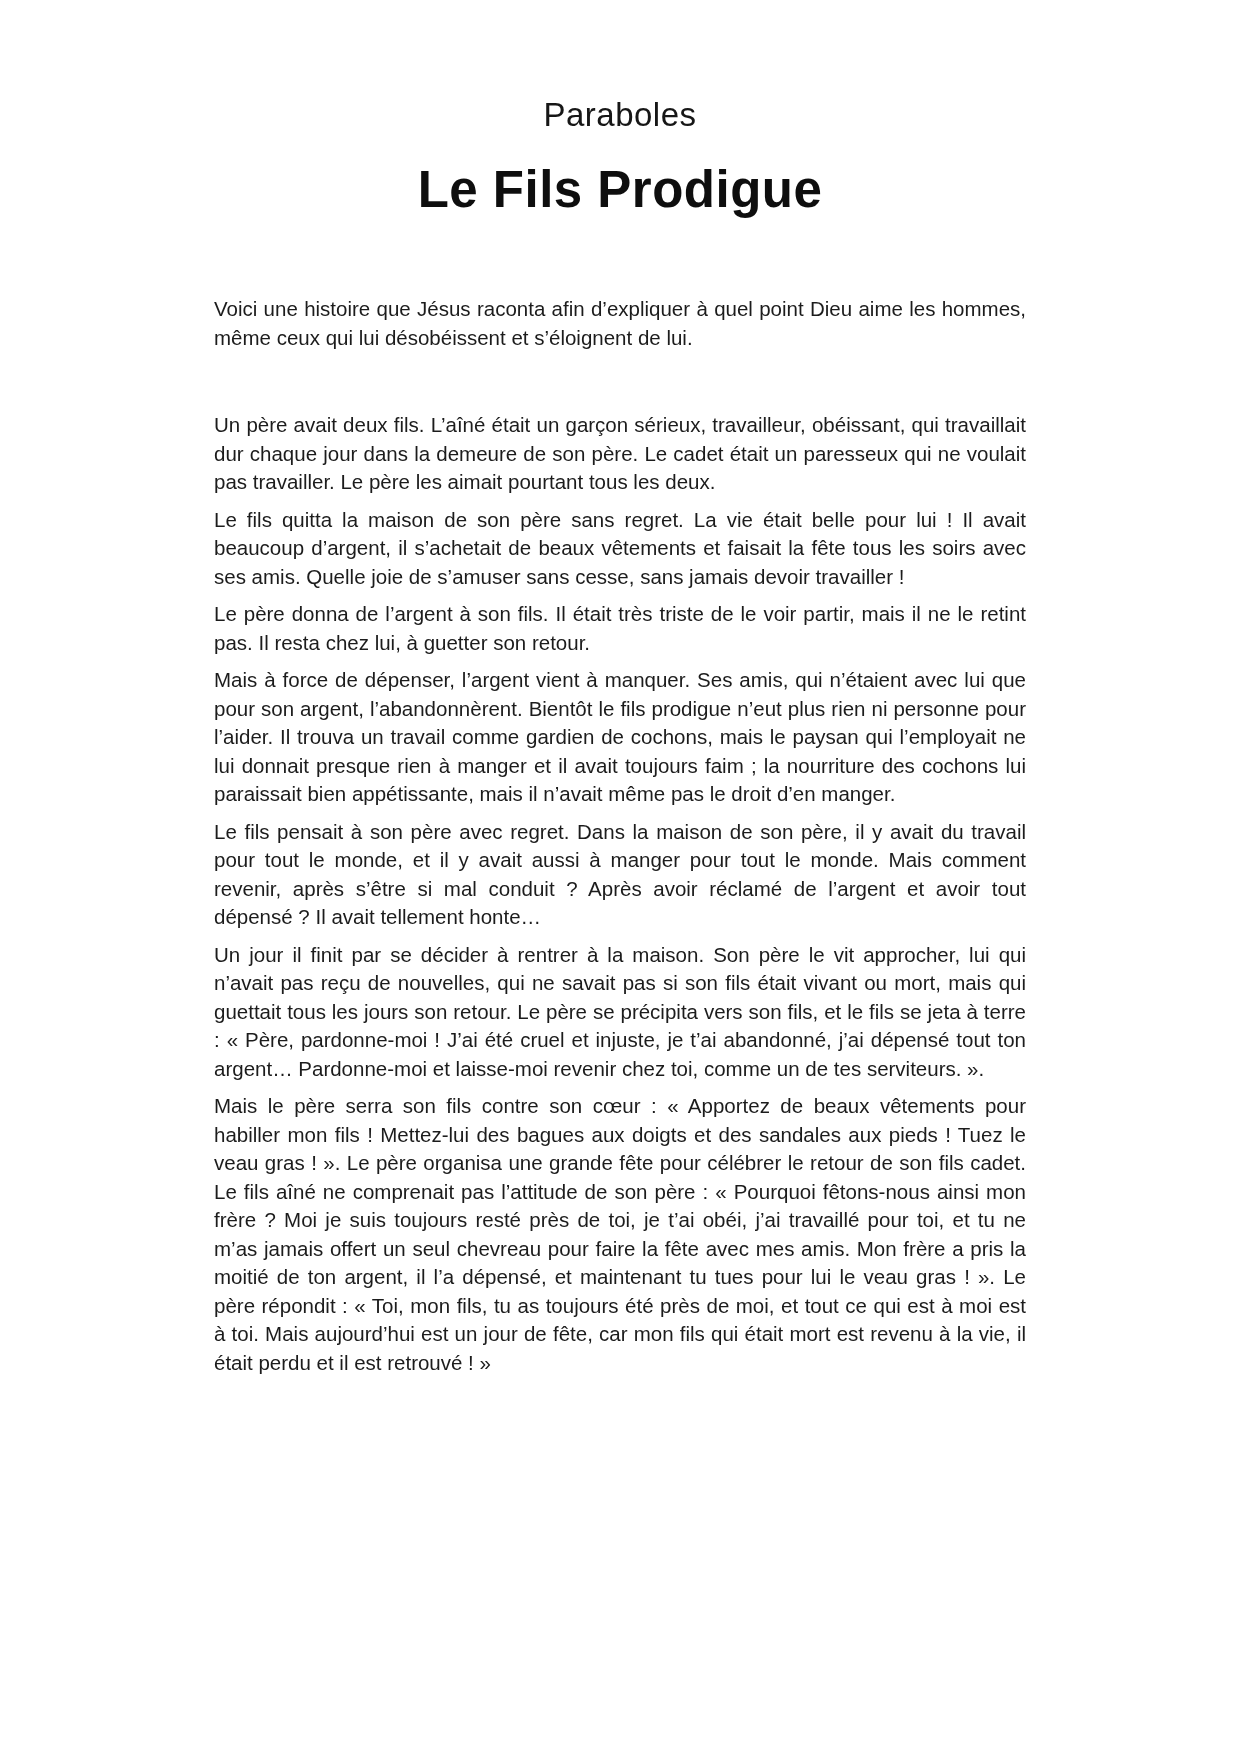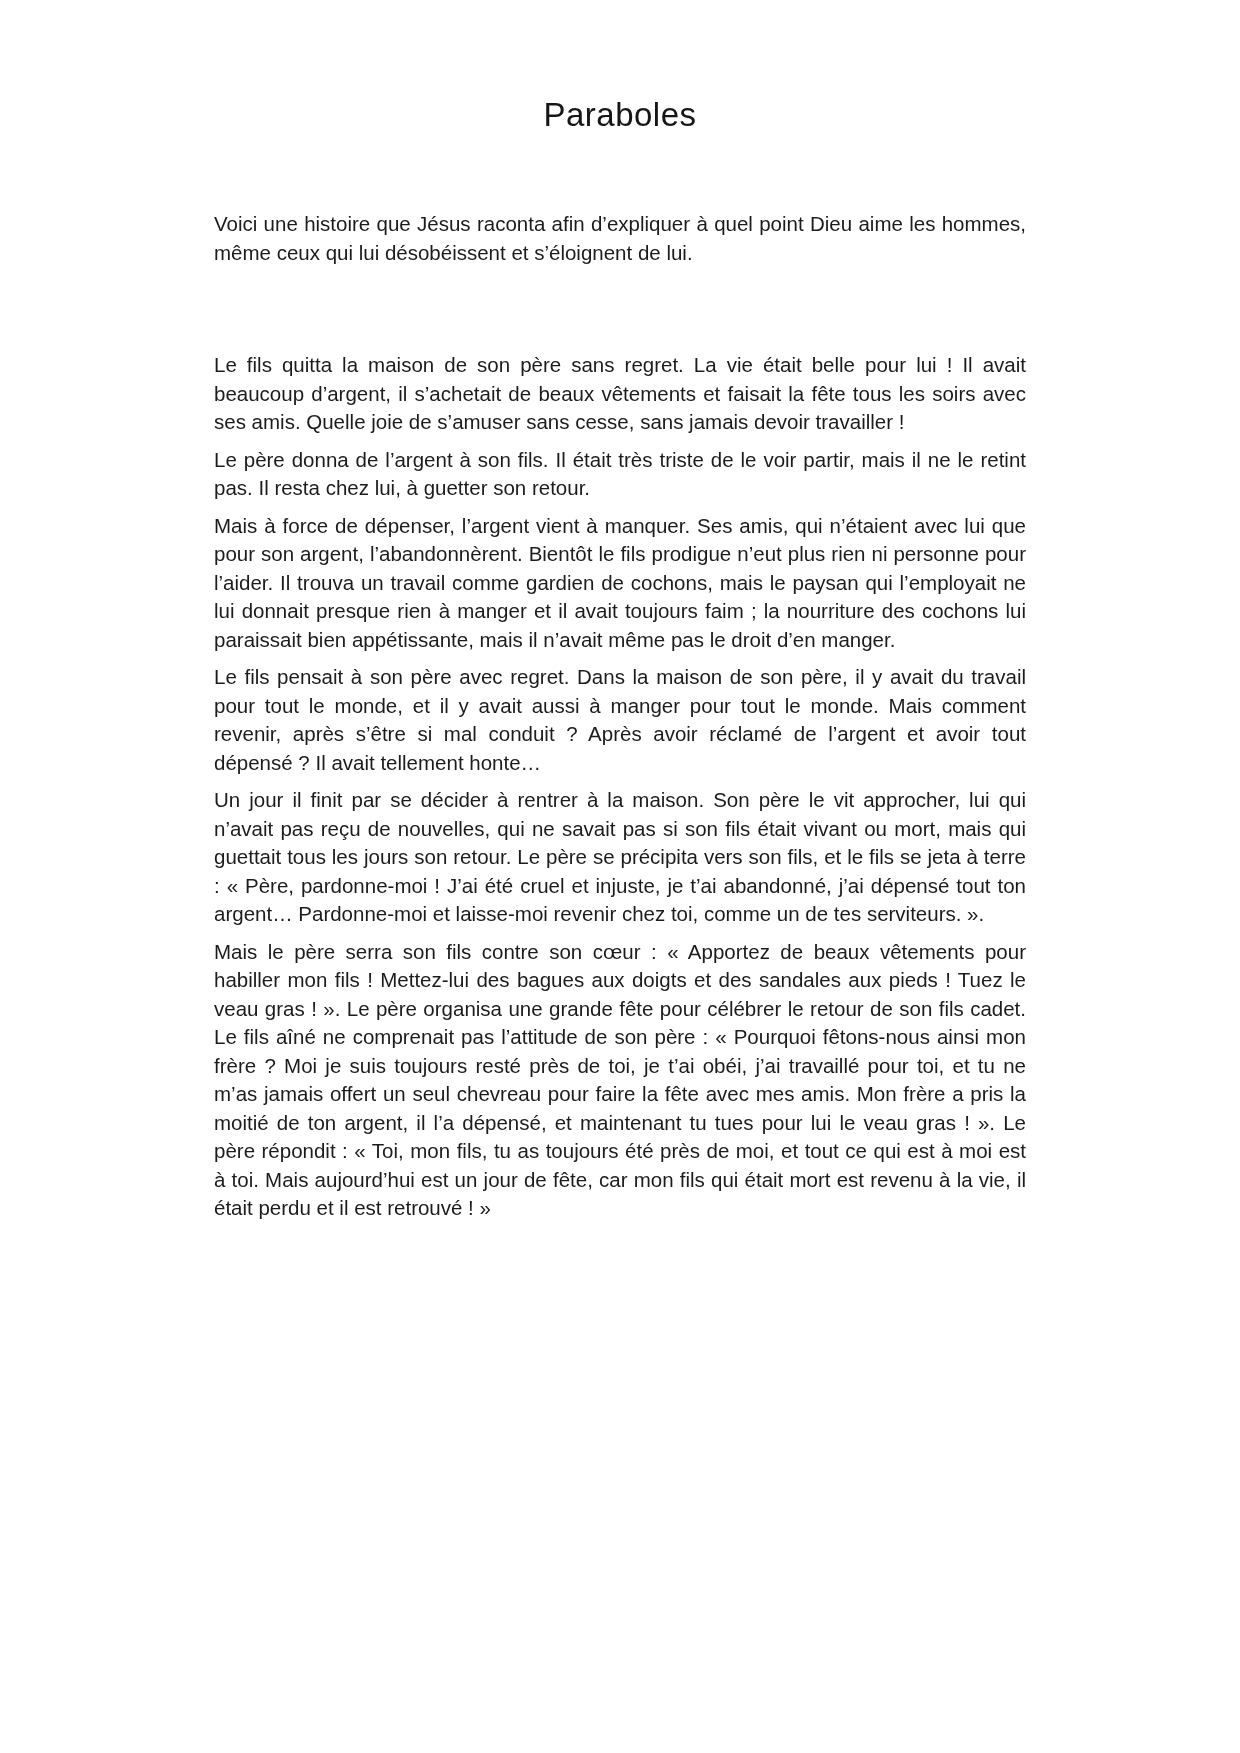--- a/index.html
+++ b/index.html
@@ -38,35 +38,37 @@
     margin-top: 76px;
     font-size: 20.5px;
     line-height: 28.5px;
     color: #1c1c1c;
   }
   .body-text p {
     text-align: justify;
     margin-bottom: 9px;
   }
   .body-text p.intro {
-    margin-bottom: 84px;
+    margin-bottom: 59px;
   }
 </style>
 </head>
 <body>
 
 <div class="page">
   <div class="content">
 
     <div class="doc-subtitle">Paraboles</div>
 
+    <h1 class="doc-title">Le Fils Prodigue</h1>
 
     <div class="body-text">
       <p class="intro">Voici une histoire que Jésus raconta afin d’expliquer à quel point Dieu aime les hommes, même ceux qui lui désobéissent et s’éloignent de lui.</p>
 
+      <p>Un père avait deux fils. L’aîné était un garçon sérieux, travailleur, obéissant, qui travaillait dur chaque jour dans la demeure de son père. Le cadet était un paresseux qui ne voulait pas travailler. Le père les aimait pourtant tous les deux.</p>
       <p>Le fils quitta la maison de son père sans regret. La vie était belle pour lui ! Il avait beaucoup d’argent, il s’achetait de beaux vêtements et faisait la fête tous les soirs avec ses amis. Quelle joie de s’amuser sans cesse, sans jamais devoir travailler !</p>
       <p>Le père donna de l’argent à son fils. Il était très triste de le voir partir, mais il ne le retint pas. Il resta chez lui, à guetter son retour.</p>
       <p>Mais à force de dépenser, l’argent vient à manquer. Ses amis, qui n’étaient avec lui que pour son argent, l’abandonnèrent. Bientôt le fils prodigue n’eut plus rien ni personne pour l’aider. Il trouva un travail comme gardien de cochons, mais le paysan qui l’employait ne lui donnait presque rien à manger et il avait toujours faim ; la nourriture des cochons lui paraissait bien appétissante, mais il n’avait même pas le droit d’en manger.</p>
       <p>Le fils pensait à son père avec regret. Dans la maison de son père, il y avait du travail pour tout le monde, et il y avait aussi à manger pour tout le monde. Mais comment revenir, après s’être si mal conduit ? Après avoir réclamé de l’argent et avoir tout dépensé ? Il avait tellement honte…</p>
       <p>Un jour il finit par se décider à rentrer à la maison. Son père le vit approcher, lui qui n’avait pas reçu de nouvelles, qui ne savait pas si son fils était vivant ou mort, mais qui guettait tous les jours son retour. Le père se précipita vers son fils, et le fils se jeta à terre : « Père, pardonne-moi ! J’ai été cruel et injuste, je t’ai abandonné, j’ai dépensé tout ton argent… Pardonne-moi et laisse-moi revenir chez toi, comme un de tes serviteurs. ».</p>
       <p>Mais le père serra son fils contre son cœur : « Apportez de beaux vêtements pour habiller mon fils ! Mettez-lui des bagues aux doigts et des sandales aux pieds ! Tuez le veau gras ! ». Le père organisa une grande fête pour célébrer le retour de son fils cadet. Le fils aîné ne comprenait pas l’attitude de son père : « Pourquoi fêtons-nous ainsi mon frère ? Moi je suis toujours resté près de toi, je t’ai obéi, j’ai travaillé pour toi, et tu ne m’as jamais offert un seul chevreau pour faire la fête avec mes amis. Mon frère a pris la moitié de ton argent, il l’a dépensé, et maintenant tu tues pour lui le veau gras ! ». Le père répondit : « Toi, mon fils, tu as toujours été près de moi, et tout ce qui est à moi est à toi. Mais aujourd’hui est un jour de fête, car mon fils qui était mort est revenu à la vie, il était perdu et il est retrouvé ! »</p>
     </div>
 
   </div>
 </div>

